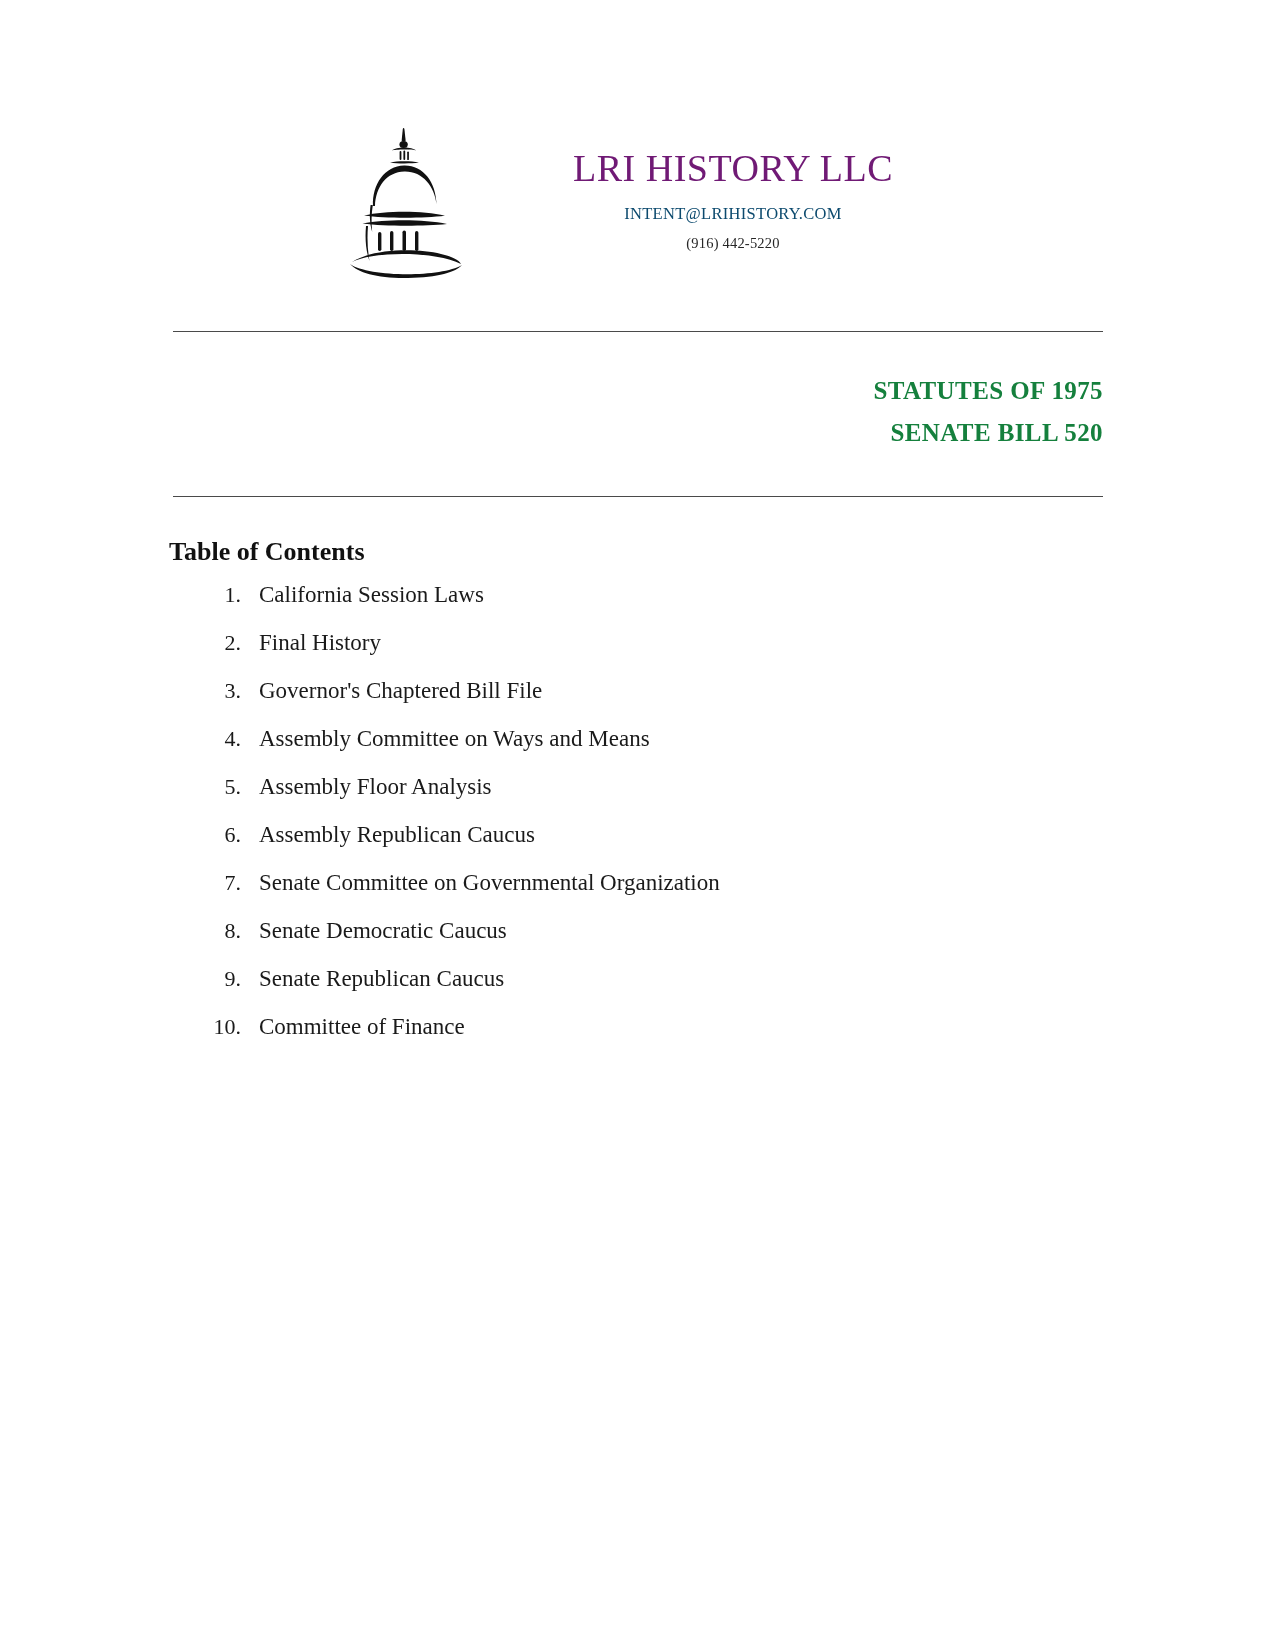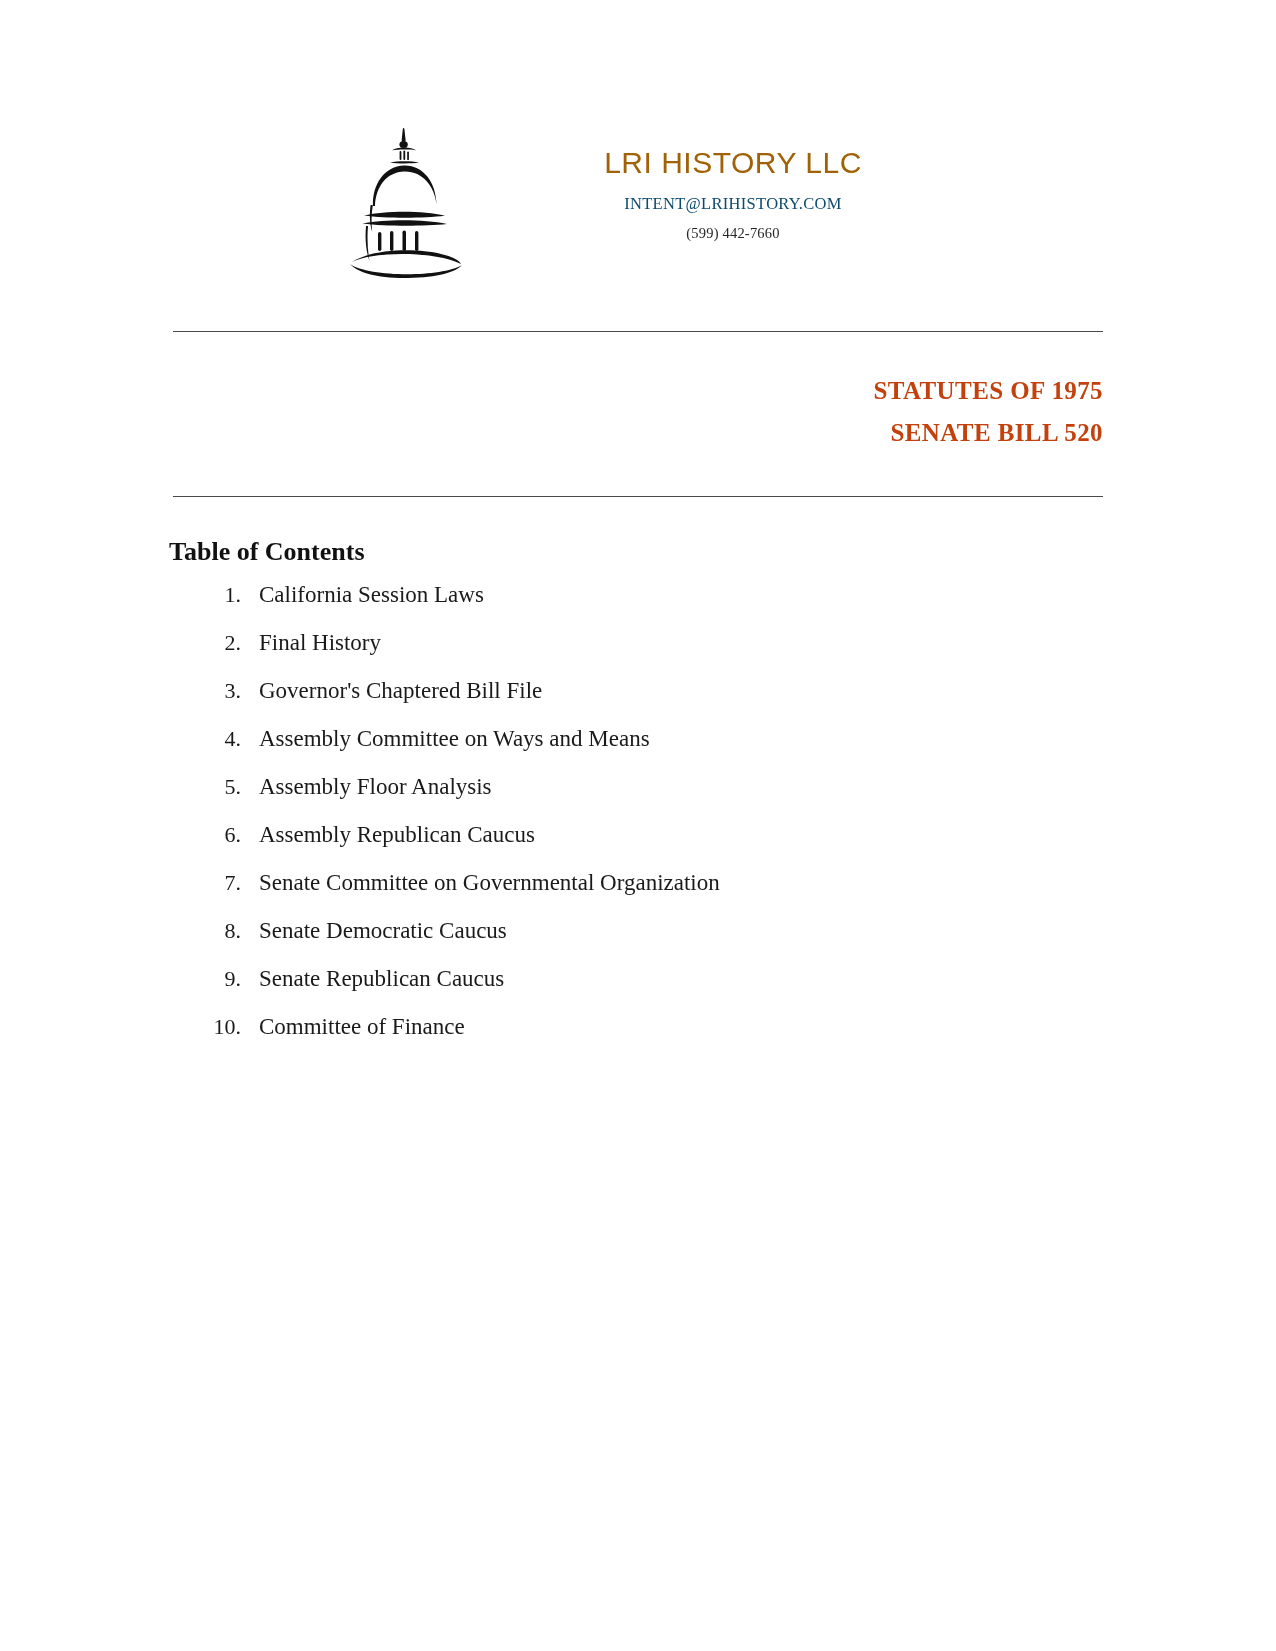--- a/index.html
+++ b/index.html
@@ -39,25 +39,25 @@
     top: 4px;
   }
   .logo svg { display: block; }
 
   .masthead {
     width: 430px;
     text-align: center;
     padding-top: 28px;
   }
   .org-name {
-    font-size: 30px;
+    font-size: 38px;
     letter-spacing: 0.5px;
-    color: #a16207;
+    color: #701a75;
     margin-bottom: 14px;
-    font-family: Liberation Sans, sans-serif;
+    font-family: Liberation Serif, serif;
   }
   .contact-line {
     font-size: 16.5px;
     letter-spacing: 0.3px;
     color: #0c4a6e;
     margin-bottom: 11px;
   }
   .phone-line {
     font-size: 14.5px;
     letter-spacing: 0.2px;
@@ -77,21 +77,21 @@
   
   .title-block {
     width: 930px;
     margin: 0 auto;
     text-align: right;
     padding-top: 38px;
   }
   .title-line {
     font-size: 25px;
     font-weight: bold;
-    color: #c2410c;
+    color: #15803d;
     letter-spacing: 0.4px;
     line-height: 1.68;
   }
 
   
   .toc-wrap {
     width: 930px;
     margin: 0 auto;
     padding-top: 40px;
   }
@@ -165,21 +165,21 @@
 
           <path d="M24 140 C45 129 108 129 133 142 C131 138 124 134.5 113 132 C88 126 45 126.5 24 140 Z"></path>
           <path d="M22 142 C40 155 112 156 134 143 C128 150 110 155.5 80 156 C50 156.5 30 151 22 142 Z"></path>
         </g>
       </svg>
     </div>
 
     <div class="masthead">
       <div class="org-name">LRI HISTORY LLC</div>
       <div class="contact-line">INTENT@LRIHISTORY.COM</div>
-      <div class="phone-line">(599) 442-7660</div>
+      <div class="phone-line">(916) 442-5220</div>
     </div>
   </div>
 
   <div class="rule rule-top"></div>
 
   <div class="title-block">
     <div class="title-line">STATUTES OF 1975</div>
     <div class="title-line">SENATE BILL 520</div>
   </div>
 

